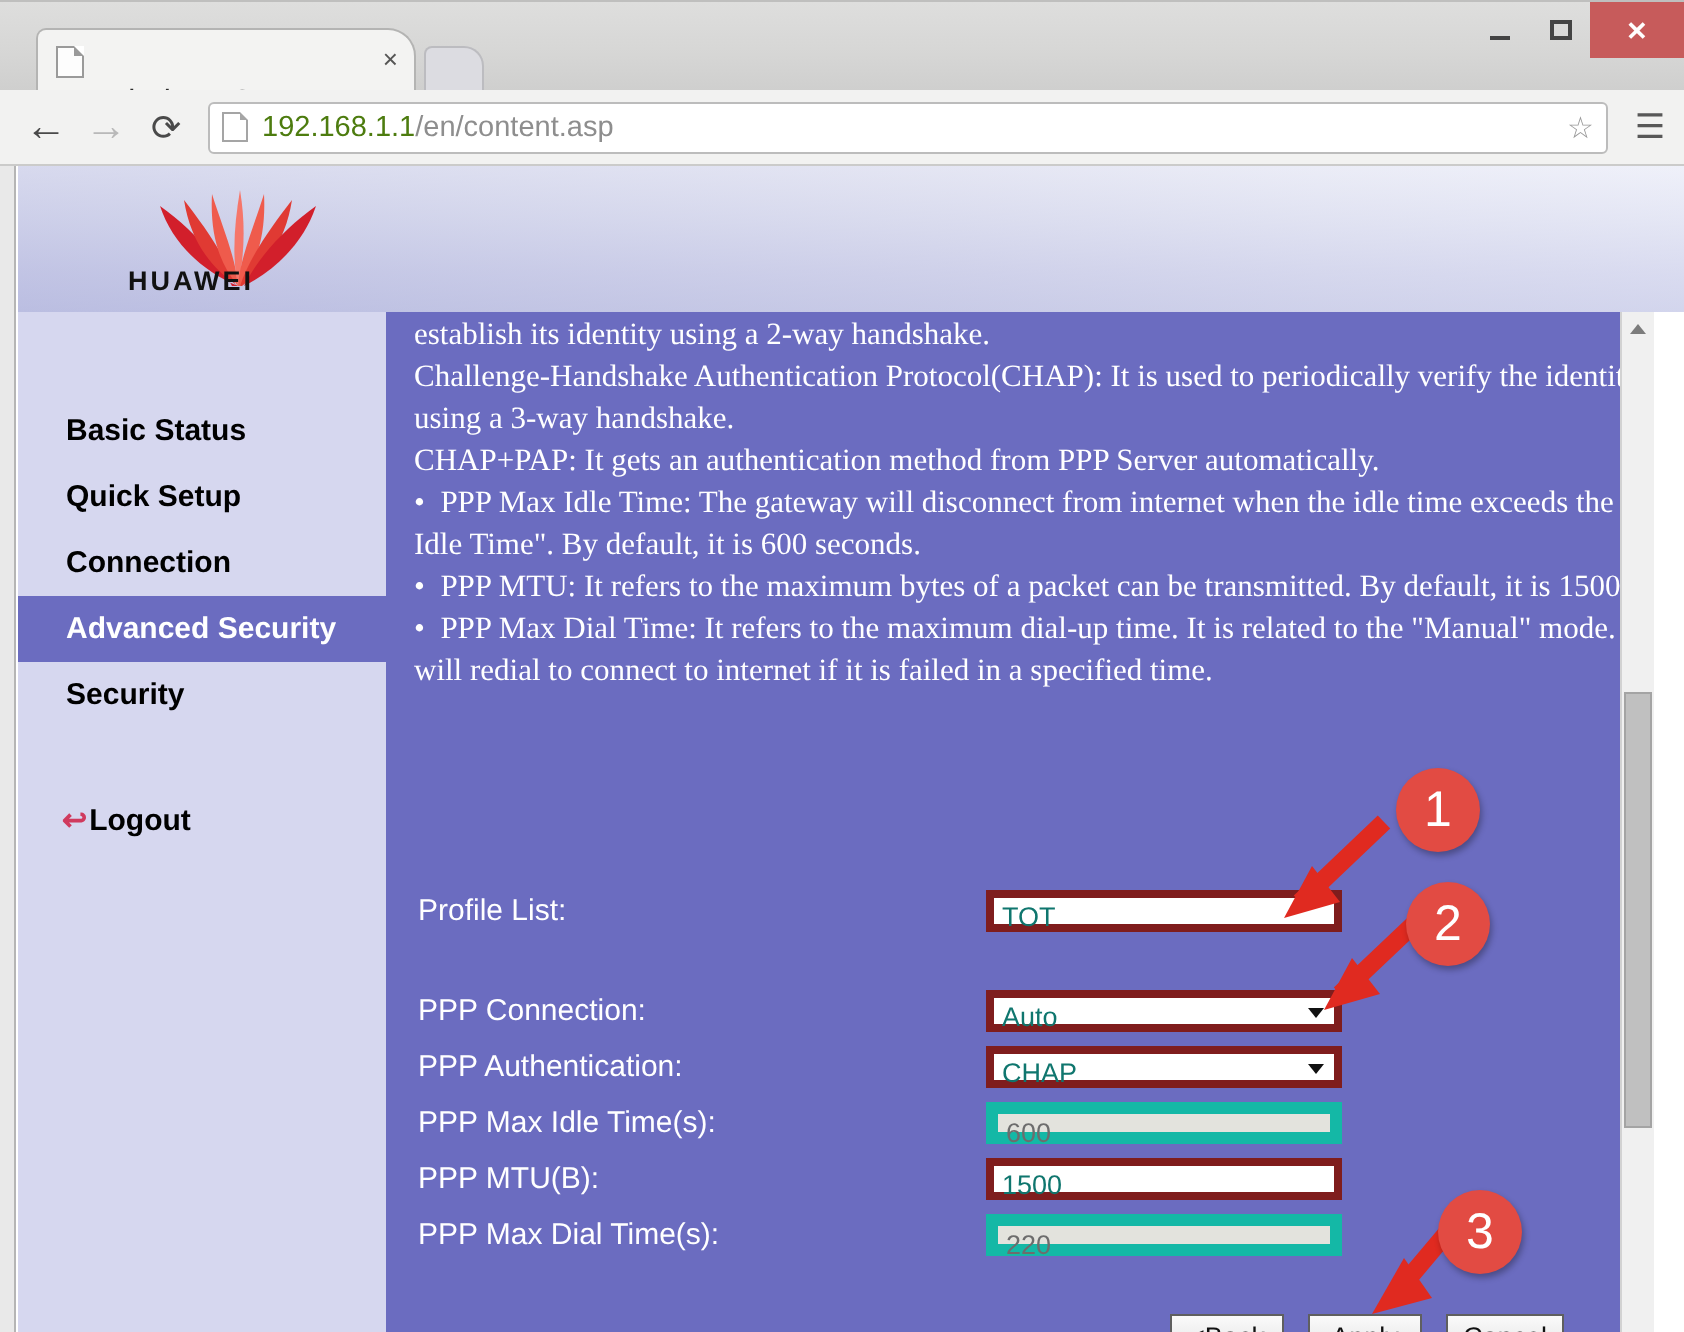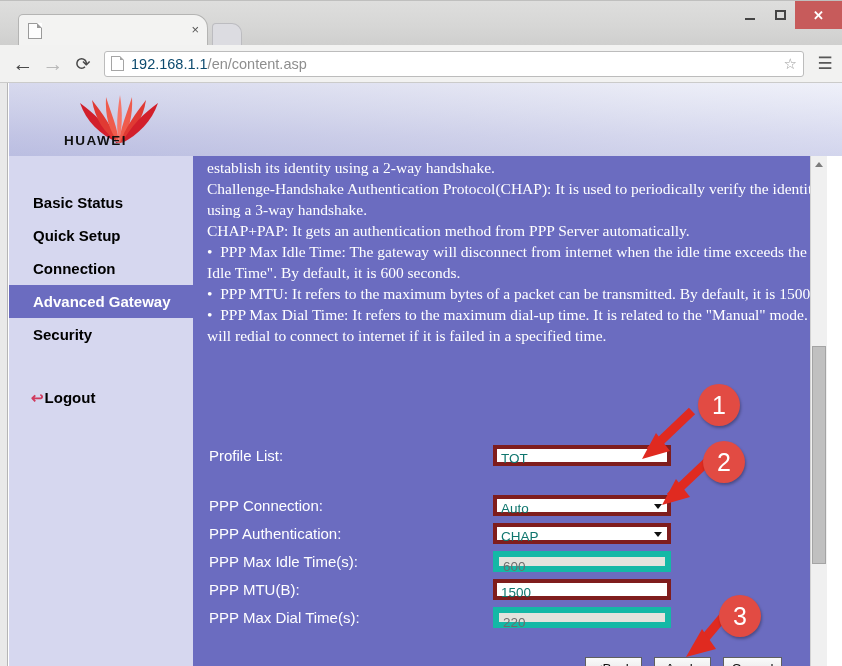--- a/index.html
+++ b/index.html
@@ -164,21 +164,21 @@
     margin-right: 7px;
   }
   .url-favicon:after {
     content: "";
     position: absolute;
     right: -1px; top: -1px;
     border-width: 0 4px 4px 0;
     border-style: solid;
     border-color: #ffffff #ffffff #a5a5a5 #a5a5a5;
   }
-  .url-host { font-size: 14.5px; color: #0c4a6e; }
+  .url-host { font-size: 14.5px; color: #4d7c0f; }
   .url-path { font-size: 14.5px; color: #8e8e8e; }
   .url-star {
     font-size: 15px; color: #9a9a9a;
     margin-left: auto; padding-left: 8px;
   }
   .menu-ico {
     width: 34px; text-align: center;
     font-size: 17px; color: #585858;
     line-height: 1;
   }
@@ -248,21 +248,21 @@
   .nav-item {
     height: 33px;
     display: flex;
     align-items: center;
     padding-left: 24px;
     font-size: 15px;
     font-weight: bold;
     color: #000000;
     box-sizing: border-box;
   }
-  .nav-item.first { margin-top: 30px; }
+  .nav-item.first { margin-top: 43px; }
   .nav-item.active {
     background: #6b6cc0;
     color: #ffffff;
   }
   .nav-logout {
     margin-top: 38px;
     display: flex;
     align-items: center;
     padding-left: 22px;
     font-size: 15px;
@@ -500,21 +500,21 @@
       <div class="nav-item first">
         <span>Basic Status</span>
       </div>
       <div class="nav-item">
         <span>Quick Setup</span>
       </div>
       <div class="nav-item">
         <span>Connection</span>
       </div>
       <div class="nav-item active">
-        <span>Advanced Gateway</span>
+        <span>Advanced Security</span>
       </div>
       <div class="nav-item">
         <span>Security</span>
       </div>
 
       <div class="nav-logout">
         <span class="logout-arrow">↩</span>
         <span>Logout</span>
       </div>
     </div>

